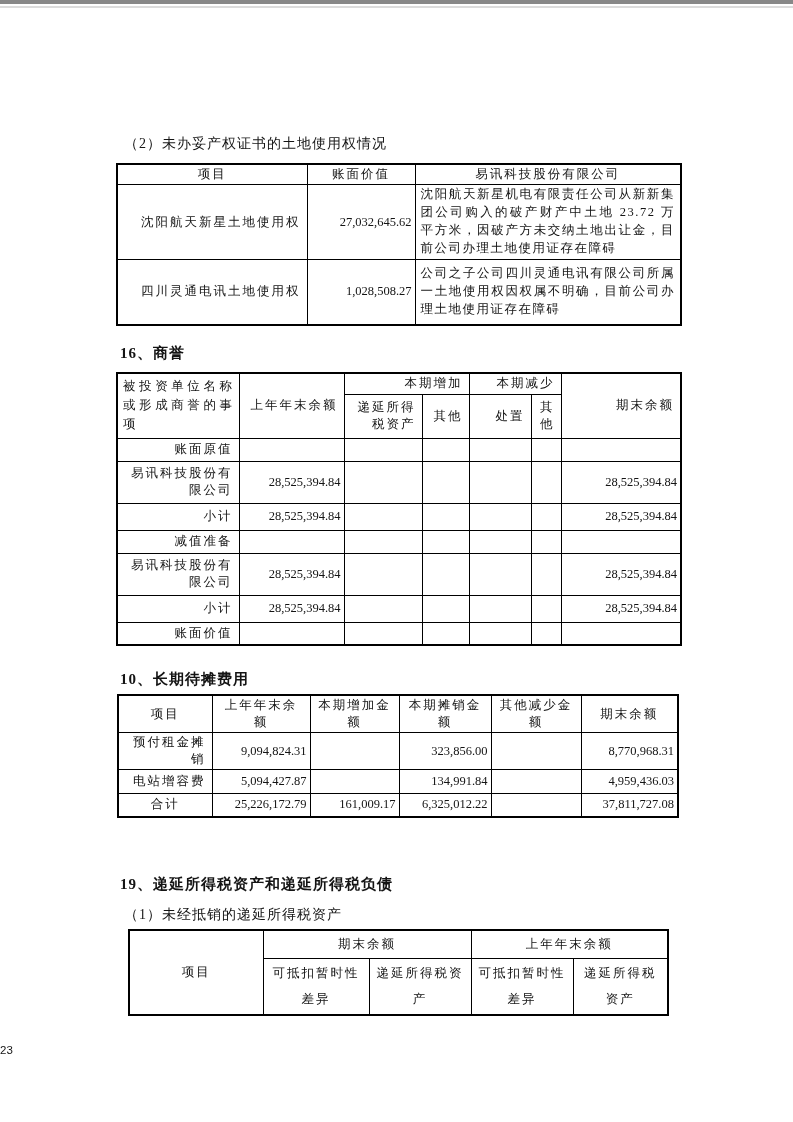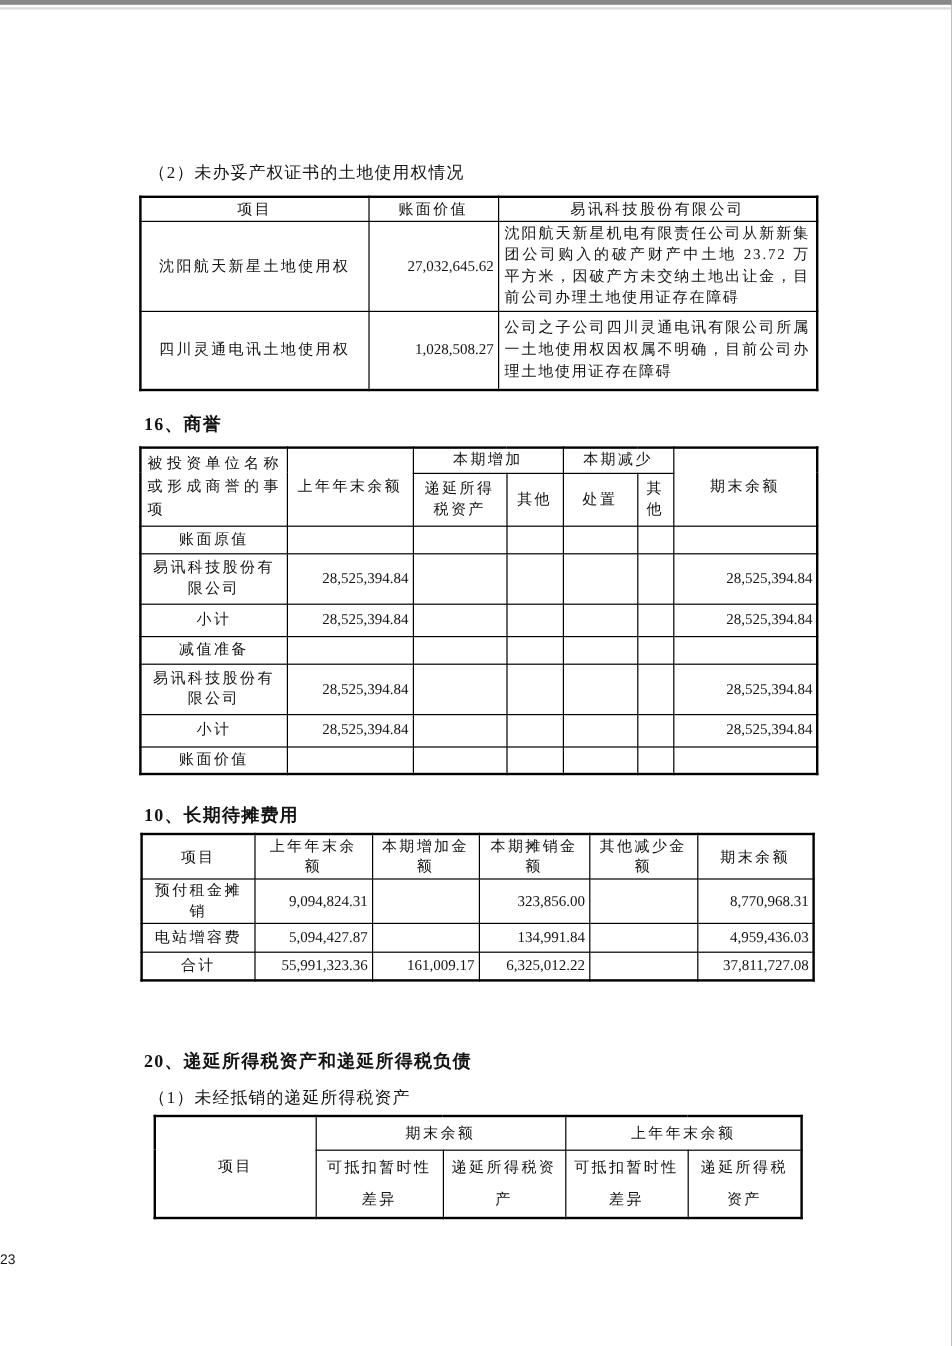--- a/index.html
+++ b/index.html
@@ -20,21 +20,21 @@
   table { position:absolute; border-collapse:collapse; table-layout:fixed; border:2px solid #000; }
   td {
     border:1px solid #000;
     font-size:12.5px;
     padding:1px 4px;
     vertical-align:middle;
     overflow:hidden;
   }
   .c { text-align:center; }
   .r { text-align:right; padding-right:3px; }
-  .l { text-align:center; }
+  .l { text-align:right; }
   .cjk { letter-spacing:2px; padding-left:6px; padding-right:6px; }
   .just { text-align:justify; letter-spacing:1.5px; line-height:1.43; padding-left:5px; padding-right:5px; }
   .num { font-size:12.5px; }
   .tall { line-height:2.15; }
 
   .page-number { position:absolute; top:1040px; left:0; width:100%; text-align:left; font-size:11.5px; font-family:"Liberation Sans","DejaVu Sans",sans-serif; }
 </style>
 </head>
 <body>
 
@@ -192,30 +192,30 @@
     <tr style="height:24px">
       <td class="l cjk">电站增容费</td>
       <td class="r num">5,094,427.87</td>
       <td class="r num"></td>
       <td class="r num">134,991.84</td>
       <td class="r num"></td>
       <td class="r num">4,959,436.03</td>
     </tr>
     <tr style="height:23px">
       <td class="c cjk">合计</td>
-      <td class="r num">55,991,323.36</td>
+      <td class="r num">25,226,172.79</td>
       <td class="r num">161,009.17</td>
       <td class="r num">6,325,012.22</td>
       <td class="r num"></td>
       <td class="r num">37,811,727.08</td>
     </tr>
   </tbody>
     </table>
 
-  <div class="heading" style="top:871px; left:120px;">20、递延所得税资产和递延所得税负债</div>
+  <div class="heading" style="top:871px; left:120px;">19、递延所得税资产和递延所得税负债</div>
 
   <div class="subheading" style="top:902px; left:124px;">（1）未经抵销的递延所得税资产</div>
 
   <table style="top:925px; left:128px; width:539px;">
     <colgroup>
       <col style="width:134px">
         <col style="width:106px">
         <col style="width:102px">
       <col style="width:102px">
         <col style="width:95px">

